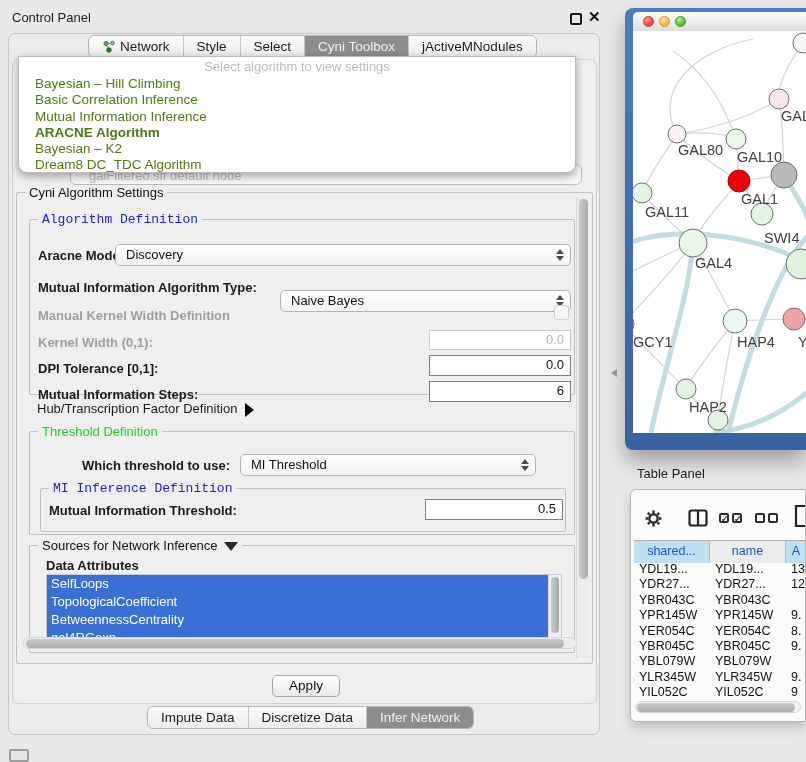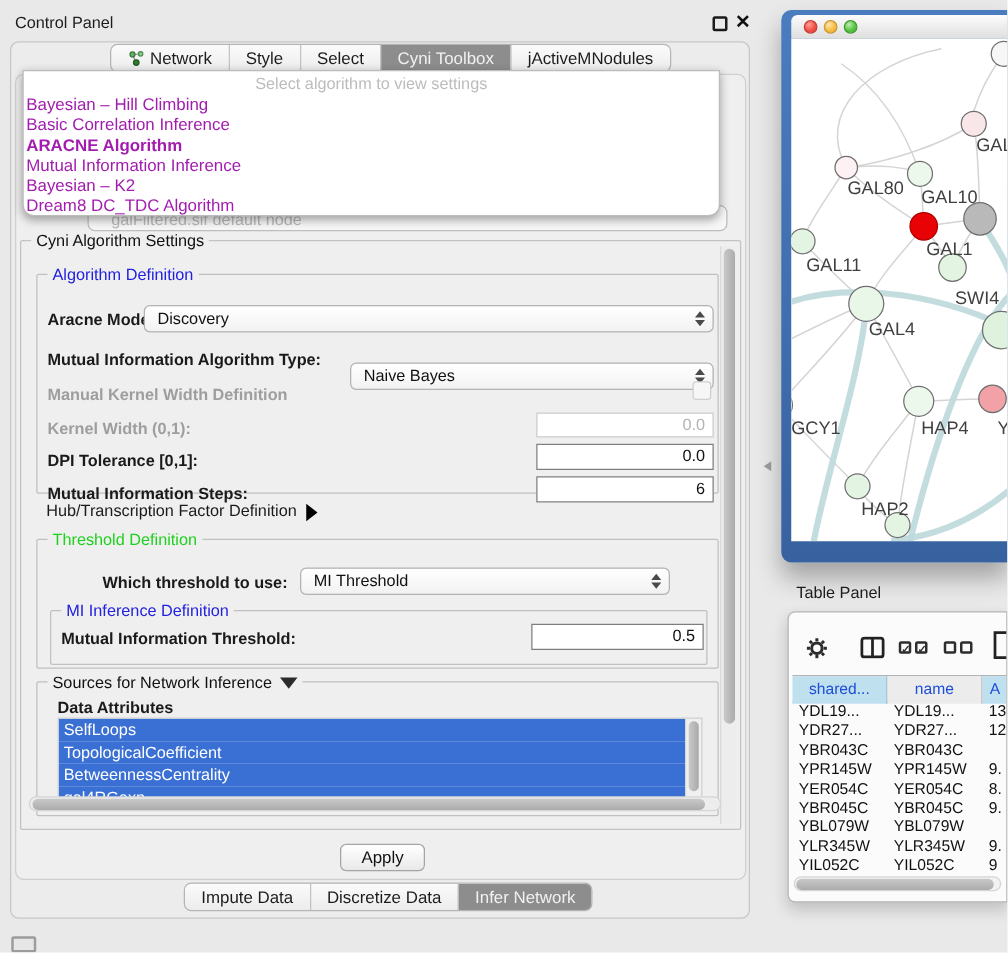--- a/index.html
+++ b/index.html
@@ -18,30 +18,30 @@
   .tabbar { position:absolute; display:flex; height:23px; border:1px solid #b5b5b5; border-radius:6px; overflow:hidden; background:linear-gradient(#fbfbfb,#ececec); z-index:20; }
   .tabbar .tab { display:flex; align-items:center; gap:5px; padding:0 13px; font-size:13.5px; color:#1c1c1c; border-right:1px solid #c3c3c3; white-space:nowrap; }
   .tabbar .tab:last-child { border-right:none; }
   .tabbar .tab.sel { background:#8d8d8d; color:#f1f1f1; }
   .top-tabs { left:88px; top:35px; }
   .bottom-tabs { left:147px; top:706px; }
 
   
   .dropdown { position:absolute; left:18px; top:56px; width:558px; height:117px; background:#fff; border:1px solid #bcbcbc; border-radius:0 0 9px 9px; box-shadow:0 3px 8px rgba(0,0,0,0.35); z-index:30; }
   .dd-placeholder { height:19px; line-height:19px; text-align:center; color:#bcbcbc; font-size:13px; }
-  .dd-item { height:16.3px; line-height:16.3px; font-size:13.5px; color:#a21caf; padding-left:2px; white-space:nowrap; }
+  .dd-item { height:16.3px; line-height:16.3px; font-size:13.5px; color:#4d7c0f; padding-left:16px; white-space:nowrap; }
   .dd-item.sel { font-weight:bold; }
 
   
   .behind-combo { position:absolute; left:70px; top:164px; width:512px; height:21px; line-height:21px; background:#f7f7f7; border:1px solid #bdbdbd; border-radius:6px; color:#b9b9b9; font-size:13px; padding-left:18px; z-index:5; overflow:hidden; }
 
   
   .group { position:absolute; border:1px solid #c0c0c0; border-radius:2px; }
   .legend { position:absolute; top:-8px; left:8px; background:#efefef; padding:0 4px; font-size:13px; color:#111; white-space:nowrap; }
-  .legend.blue { color:#2121df; }
+  .legend.blue { color:#2121df;font-family:Liberation Mono, monospace; }
   .legend.green { color:#1ed11e; }
 
   .flabel { position:absolute; font-size:13px; font-weight:bold; color:#1a1a1a; white-space:nowrap; }
   .flabel.dis { color:#9e9e9e; }
 
   .combo { position:absolute; background:linear-gradient(#ffffff,#f2f2f2); border:1px solid #b3b3b3; border-radius:5px; font-size:13px; color:#111; line-height:20px; padding-left:10px; }
   .combo .spin { position:absolute; right:6px; top:3px; width:9px; height:14px; }
   .spin i { position:absolute; left:1px; width:0; height:0; border-left:4px solid transparent; border-right:4px solid transparent; }
   .spin .up { top:1px; border-bottom:5px solid #4a4a4a; }
   .spin .dn { bottom:1px; border-top:5px solid #4a4a4a; }
@@ -130,22 +130,22 @@
       </div>
     </div>
 
   <div class="behind-combo">galFiltered.sif default node</div>
 
   <div class="dropdown">
     <div class="dd-placeholder">Select algorithm to view settings</div>
     <div id="dd-items">
         <div class="dd-item">Bayesian – Hill Climbing</div>
         <div class="dd-item">Basic Correlation Inference</div>
+        <div class="dd-item">Mutual Information Inference</div>
         <div class="dd-item sel">ARACNE Algorithm</div>
-        <div class="dd-item">Mutual Information Inference</div>
         <div class="dd-item">Bayesian – K2</div>
         <div class="dd-item">Dream8 DC_TDC Algorithm</div>
       </div>
   </div>
 
   <div class="group" style="left:16px; top:192px; width:577px; height:472px; border-color:#c2c2c2;">
     <div class="legend" style="background:#efefef;">Cyni Algorithm Settings</div>
 
     <div class="vscroll" style="right:3px; top:4px; height:462px;">
       <div class="thumb" style="top:2px; height:380px;"></div>

